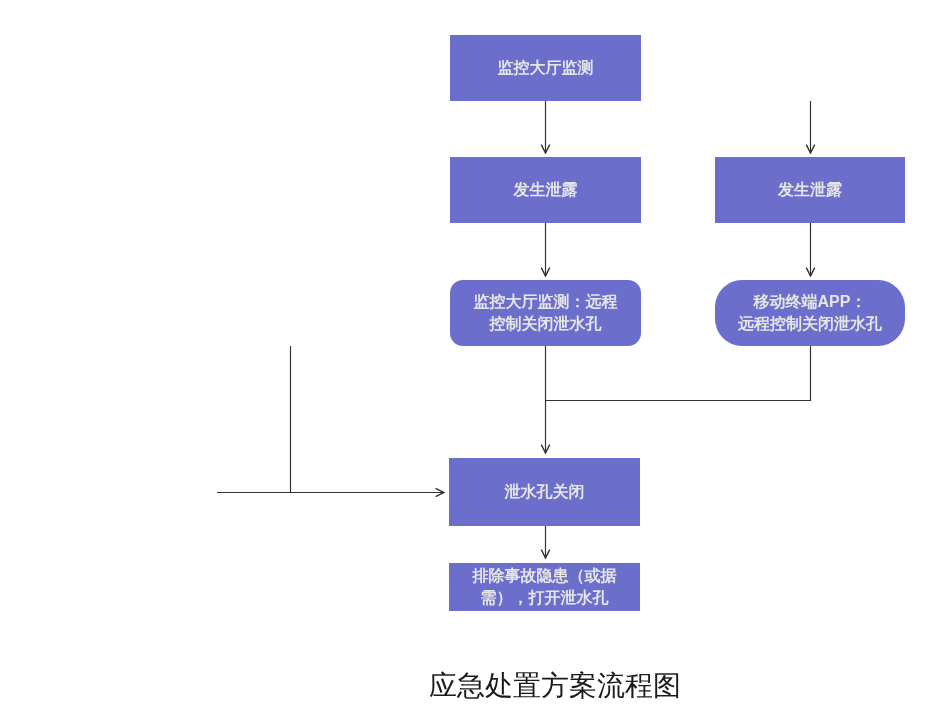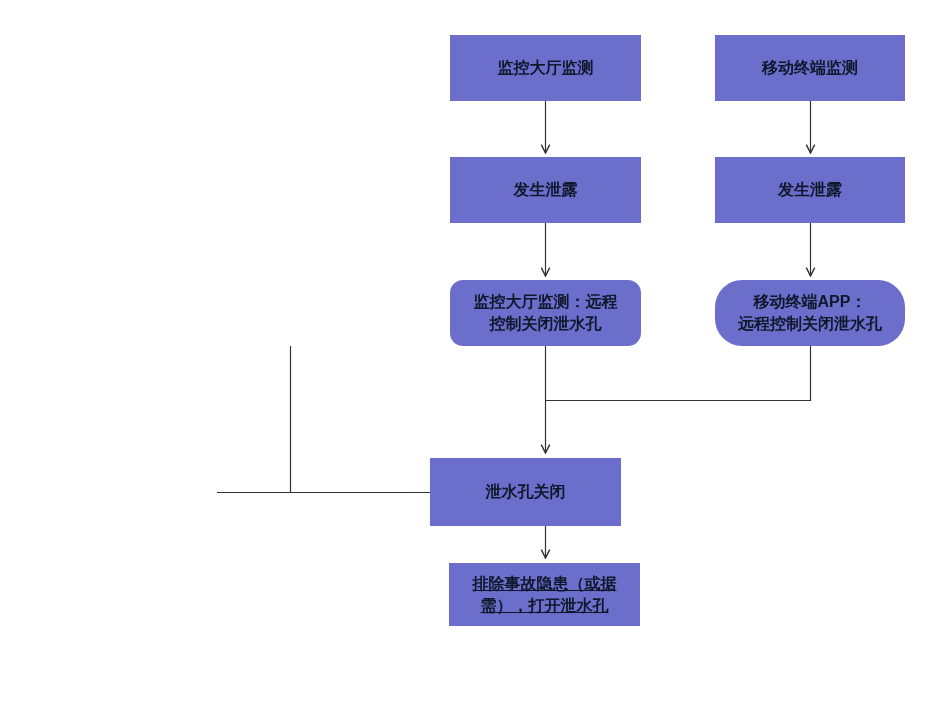--- a/index.html
+++ b/index.html
@@ -20,21 +20,21 @@
     left: 0;
     top: 0;
     width: 932px;
     height: 725px;
     z-index: 1;
   }
   .node {
     position: absolute;
     z-index: 2;
     background: #6b6ecb;
-    color: #0f172a;
+    color: #e5e5e5;
     display: flex;
     align-items: center;
     justify-content: center;
     text-align: center;
     white-space: pre-line;
     font-size: 16px;
     font-weight: bold;
     line-height: 22px;
     box-sizing: border-box;
   }
@@ -70,25 +70,25 @@
     <path d="M545.5,223 L545.5,276" fill="none" stroke="#333333" stroke-width="1.2" marker-end="url(#arrow)"></path>
     <path d="M810.5,223 L810.5,276" fill="none" stroke="#333333" stroke-width="1.2" marker-end="url(#arrow)"></path>
     <path d="M810.5,346 L810.5,400.5 L545.5,400.5" fill="none" stroke="#333333" stroke-width="1.2"></path>
     <path d="M545.5,346 L545.5,453" fill="none" stroke="#333333" stroke-width="1.2" marker-end="url(#arrow)"></path>
     <path d="M290.5,346 L290.5,492" fill="none" stroke="#333333" stroke-width="1.2"></path>
     <path d="M217,492.5 L444,492.5" fill="none" stroke="#333333" stroke-width="1.2" marker-end="url(#arrow)"></path>
     <path d="M545.5,526 L545.5,558" fill="none" stroke="#333333" stroke-width="1.2" marker-end="url(#arrow)"></path>
   </svg>
 
   <div class="node" style="left:450px; top:35px;  width:191px; height:66px;">监控大厅监测</div>
-  <div class="node" style="left:715px; top:35px;  width:190px; height:66px;">移动终端监测</div>
   <div class="node" style="left:450px; top:157px; width:191px; height:66px;">发生泄露</div>
   <div class="node" style="left:715px; top:157px; width:190px; height:66px;">发生泄露</div>
   <div class="node" style="left:450px; top:280px; width:191px; height:66px;border-radius:13px;">监控大厅监测：远程
 控制关闭泄水孔</div>
   <div class="node" style="left:715px; top:280px; width:190px; height:66px;border-radius:27px;">移动终端APP：
 远程控制关闭泄水孔</div>
-  <div class="node" style="left:430px; top:458px; width:191px; height:68px;">泄水孔关闭</div>
-  <div class="node" style="left:449px; top:563px; width:191px; height:63px;text-decoration:underline;">排除事故隐患（或据
+  <div class="node" style="left:449px; top:458px; width:191px; height:68px;">泄水孔关闭</div>
+  <div class="node" style="left:449px; top:563px; width:191px; height:48px;">排除事故隐患（或据
 需），打开泄水孔</div>
 
+  <div class="diagram-title">应急处置方案流程图</div>
 
 </div>
 
 </body></html>

